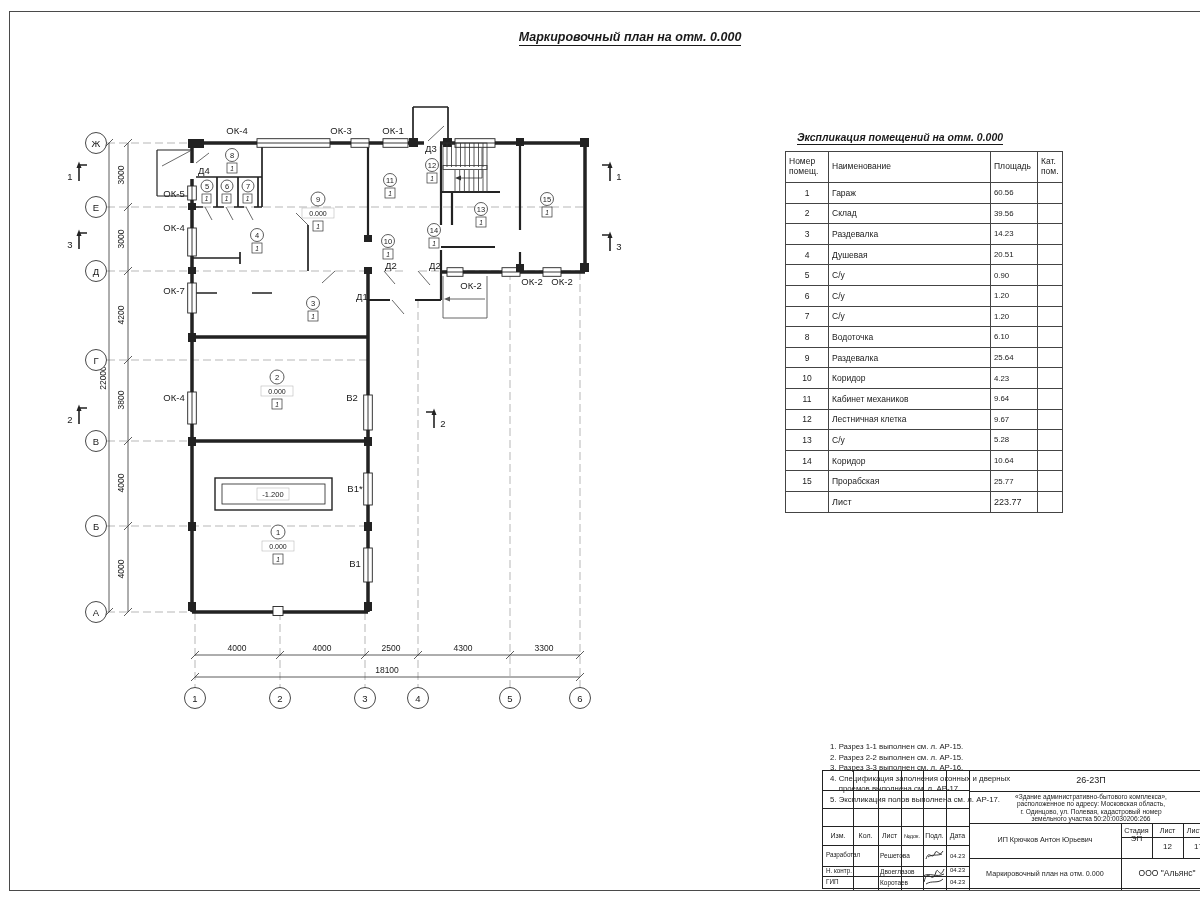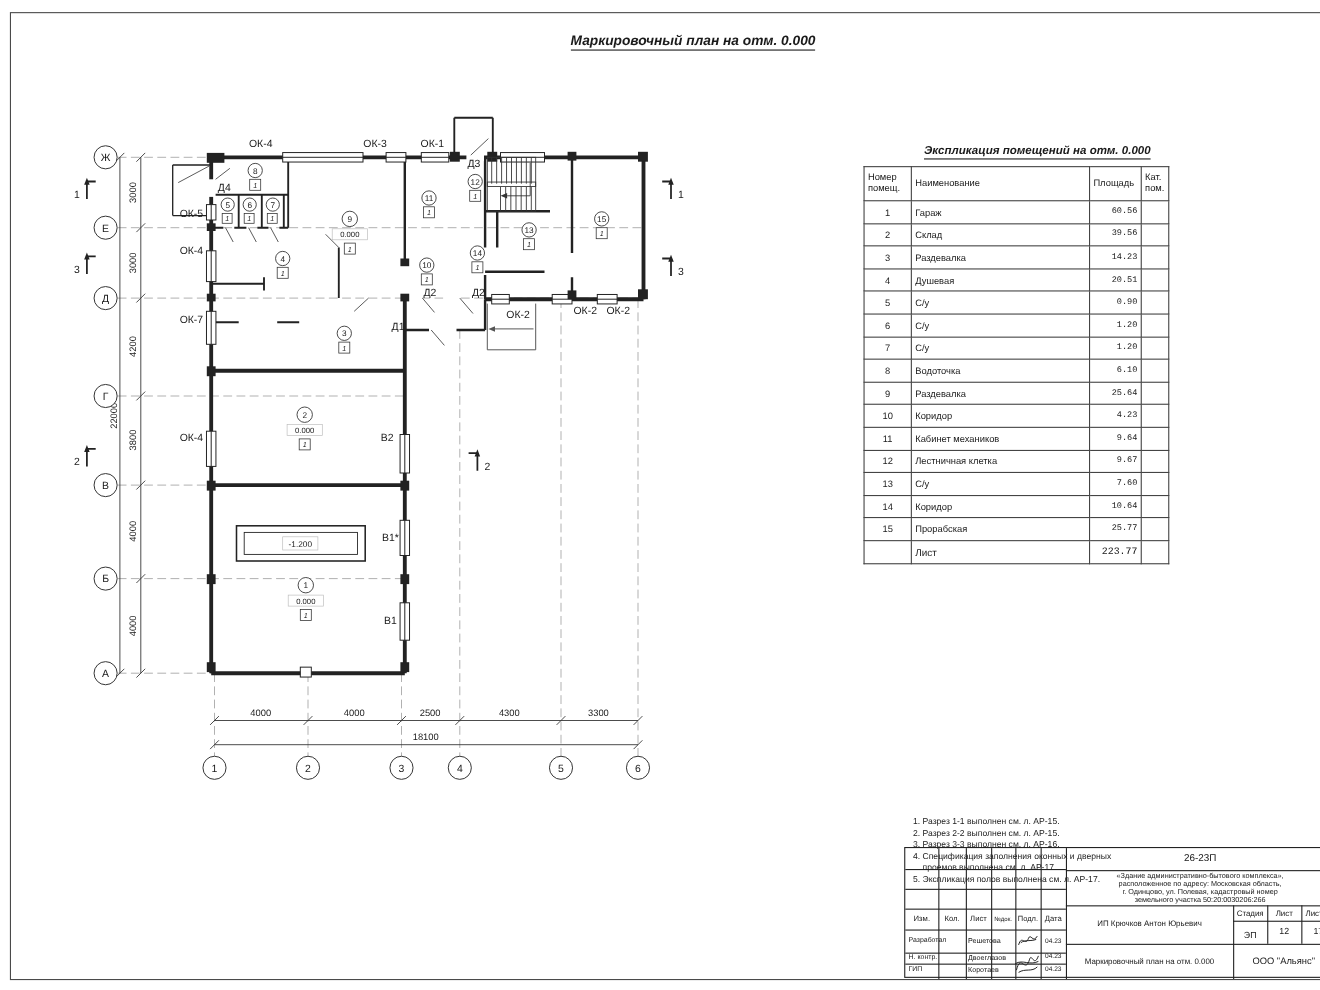--- a/index.html
+++ b/index.html
@@ -2,31 +2,31 @@
 <html><head>
 <meta charset="utf-8">
 <style>
   html,body{margin:0;padding:0;background:#e8e8e8;}
   .page{position:relative;width:1200px;height:900px;background:#ffffff;overflow:hidden;
         font-family:"Liberation Sans",sans-serif;color:#1a1a1a;}
   .frame{position:absolute;left:9px;top:11px;width:1196px;height:878px;border:1.5px solid #4a4a4a;}
   .main-title{position:absolute;left:430px;top:30px;width:400px;text-align:center;
     font-style:italic;font-weight:600;font-size:12.5px;}
   .main-title span{border-bottom:1px solid #1a1a1a;padding-bottom:1px;}
-  .expl-title{position:absolute;left:807px;top:131px;width:272px;text-align:center;
+  .expl-title{position:absolute;left:764px;top:131px;width:272px;text-align:center;
     font-style:italic;font-weight:600;font-size:10.5px;}
   .expl-title span{border-bottom:1px solid #1a1a1a;padding-bottom:1px;}
   table.expl{position:absolute;left:785px;top:151px;border-collapse:collapse;
     border:1.6px solid #222;font-size:8.5px;}
   table.expl td,table.expl th{border:1px solid #444;padding:0 3px;height:19.6px;
     font-weight:normal;vertical-align:middle;}
   table.expl thead th{height:30px;text-align:left;line-height:1.15;font-size:8.5px;}
   td.c{text-align:center;}
   td.nm{text-align:left;}
-  td.ar{text-align:right;font-size:7.8px;font-family:Liberation Mono, monospace;}
+  td.ar{text-align:left;font-size:7.8px;}
   tfoot td{font-size:9px;}
   tfoot td.ar{font-size:9px;margin-top:20px;}
   .notes{position:absolute;left:830px;top:711px;font-size:7.8px;line-height:1.34;
     white-space:pre;color:#222;}
   
   .stamp{position:absolute;left:822px;top:770px;width:390px;height:119px;
     border:1.6px solid #222;box-sizing:border-box;font-size:7px;}
   .stamp .hl{position:absolute;height:1px;background:#222;}
   .stamp .vl{position:absolute;width:1px;background:#222;}
   .stamp .t{position:absolute;text-align:center;line-height:1.1;}
@@ -435,21 +435,21 @@
         <tr>
           <td class="c">12</td>
           <td class="nm">Лестничная клетка</td>
           <td class="ar">9.67</td>
           <td class="c"></td>
         </tr>
 
         <tr>
           <td class="c">13</td>
           <td class="nm">С/у</td>
-          <td class="ar">7.60</td>
+          <td class="ar">5.28</td>
           <td class="c"></td>
         </tr>
 
         <tr>
           <td class="c">14</td>
           <td class="nm">Коридор</td>
           <td class="ar">10.64</td>
           <td class="c"></td>
         </tr>
 
@@ -525,19 +525,19 @@
 
     <div>«Здание административно-бытового комплекса»,</div>
         <div>расположенное по адресу: Московская область,</div>
         <div>г. Одинцово, ул. Полевая, кадастровый номер</div>
         <div>земельного участка 50:20:0030206:266</div>
       </div>
     <div class="t" style="left:148px;top:65px;width:148px;font-size:7.2px">ИП Крючков Антон Юрьевич</div>
     <div class="t" style="left:298px;top:56px;width:31px;font-size:7.2px">Стадия</div>
     <div class="t" style="left:329px;top:56px;width:31px;font-size:7.2px">Лист</div>
     <div class="t" style="left:360px;top:56px;width:31px;font-size:7.2px">Листов</div>
-    <div class="t" style="left:298px;top:76px;width:31px;font-size:8px">ЭП</div>
+    <div class="t" style="left:298px;top:64px;width:31px;font-size:8px">ЭП</div>
     <div class="t" style="left:329px;top:72px;width:31px;font-size:8px">12</div>
     <div class="t" style="left:360px;top:72px;width:31px;font-size:8px">17</div>
     <div class="t" style="left:148px;top:99px;width:148px;font-size:7.2px">Маркировочный план на отм. 0.000</div>
     <div class="t" style="left:298px;top:98px;width:92px;font-size:8.5px">ООО "Альянс"</div>
   </div>
 </div>
 
 </body></html>

